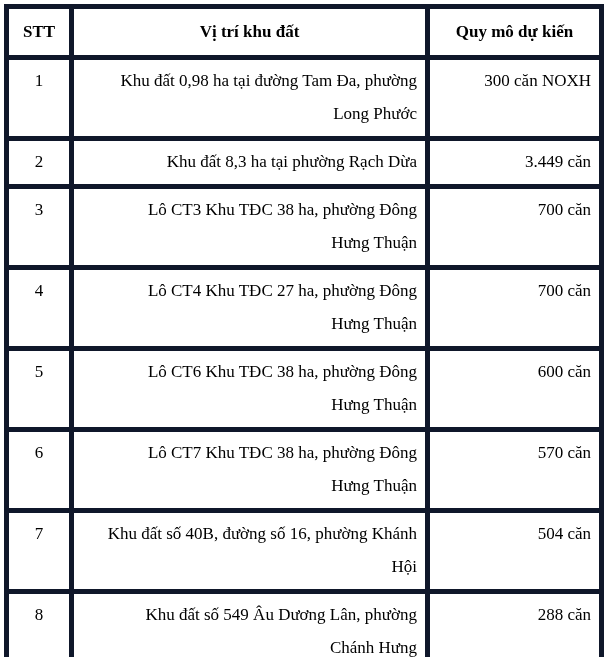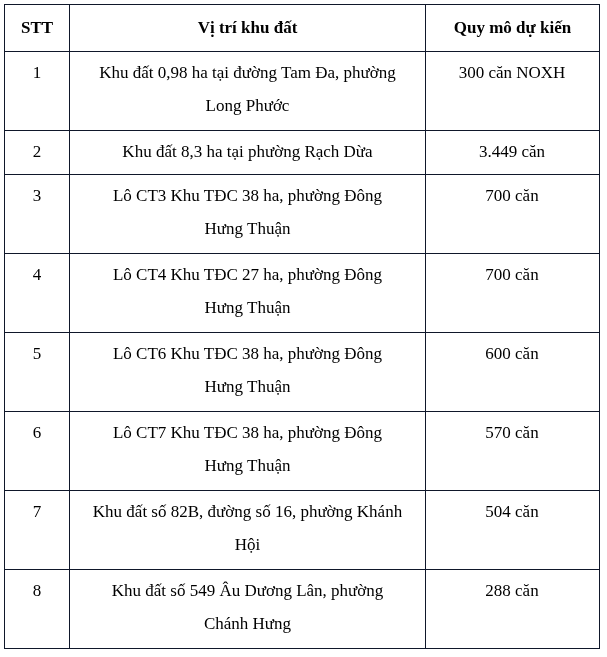--- a/index.html
+++ b/index.html
@@ -17,21 +17,21 @@
   table.land-table {
     border-collapse: collapse;
     table-layout: fixed;
     width: 595px;
     margin: 4px 0 0 4px;
   }
   col.c-stt   { width: 65px; }
   col.c-loc   { width: 356px; }
   col.c-scale { width: 174px; }
   th, td {
-    border: 1px solid #0f172a;
+    border: 5px solid #0f172a;
     font-size: 17px;
     background: #ffffff;
   }
   th {
     font-weight: bold;
     text-align: center;
     vertical-align: middle;
     height: 42px;
     padding: 2px 4px;
     line-height: 1.3;
@@ -41,24 +41,24 @@
     line-height: 33px;
     padding: 4px 8px 6px 8px;
   }
   td.stt {
     text-align: center;
     padding-left: 2px;
     padding-right: 2px;
   }
   td.loc {
     white-space: pre-line;
-    text-align: center;
+    text-align: right;
   }
   td.scale {
-    text-align: center;
+    text-align: right;
     padding-left: 7px;
   }
   tr.h1 { height: 42px; }
   tr.h2 { height: 79px; }
 </style>
 </head>
 <body>
 
 <table class="land-table">
   <colgroup>
@@ -104,21 +104,21 @@
       <td class="scale">600 căn</td>
     </tr>
     <tr class="h2">
       <td class="stt">6</td>
       <td class="loc">Lô CT7 Khu TĐC 38 ha, phường Đông
 Hưng Thuận</td>
       <td class="scale">570 căn</td>
     </tr>
     <tr class="h2">
       <td class="stt">7</td>
-      <td class="loc">Khu đất số 82B, đường số 16, phường Khánh
+      <td class="loc">Khu đất số 40B, đường số 16, phường Khánh
 Hội</td>
       <td class="scale">504 căn</td>
     </tr>
     <tr class="h2">
       <td class="stt">8</td>
       <td class="loc">Khu đất số 549 Âu Dương Lân, phường
 Chánh Hưng</td>
       <td class="scale">288 căn</td>
     </tr>
   </tbody>

